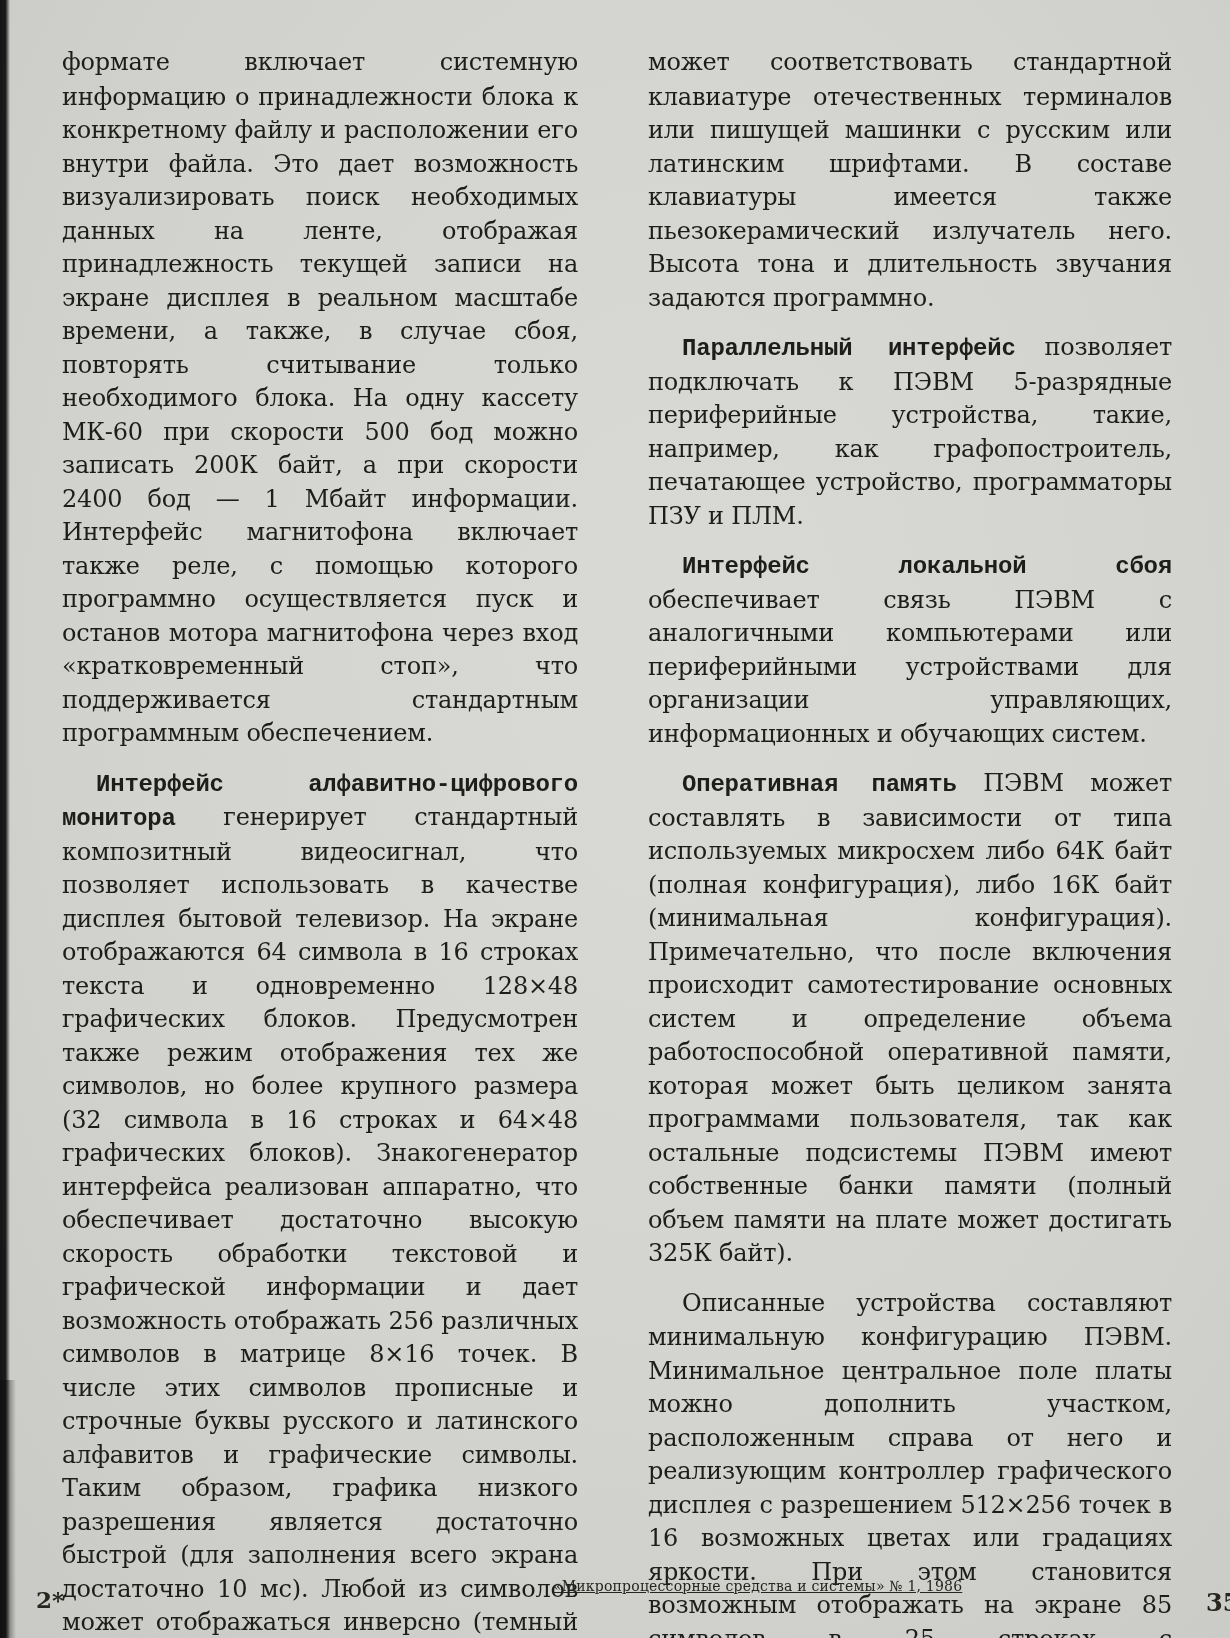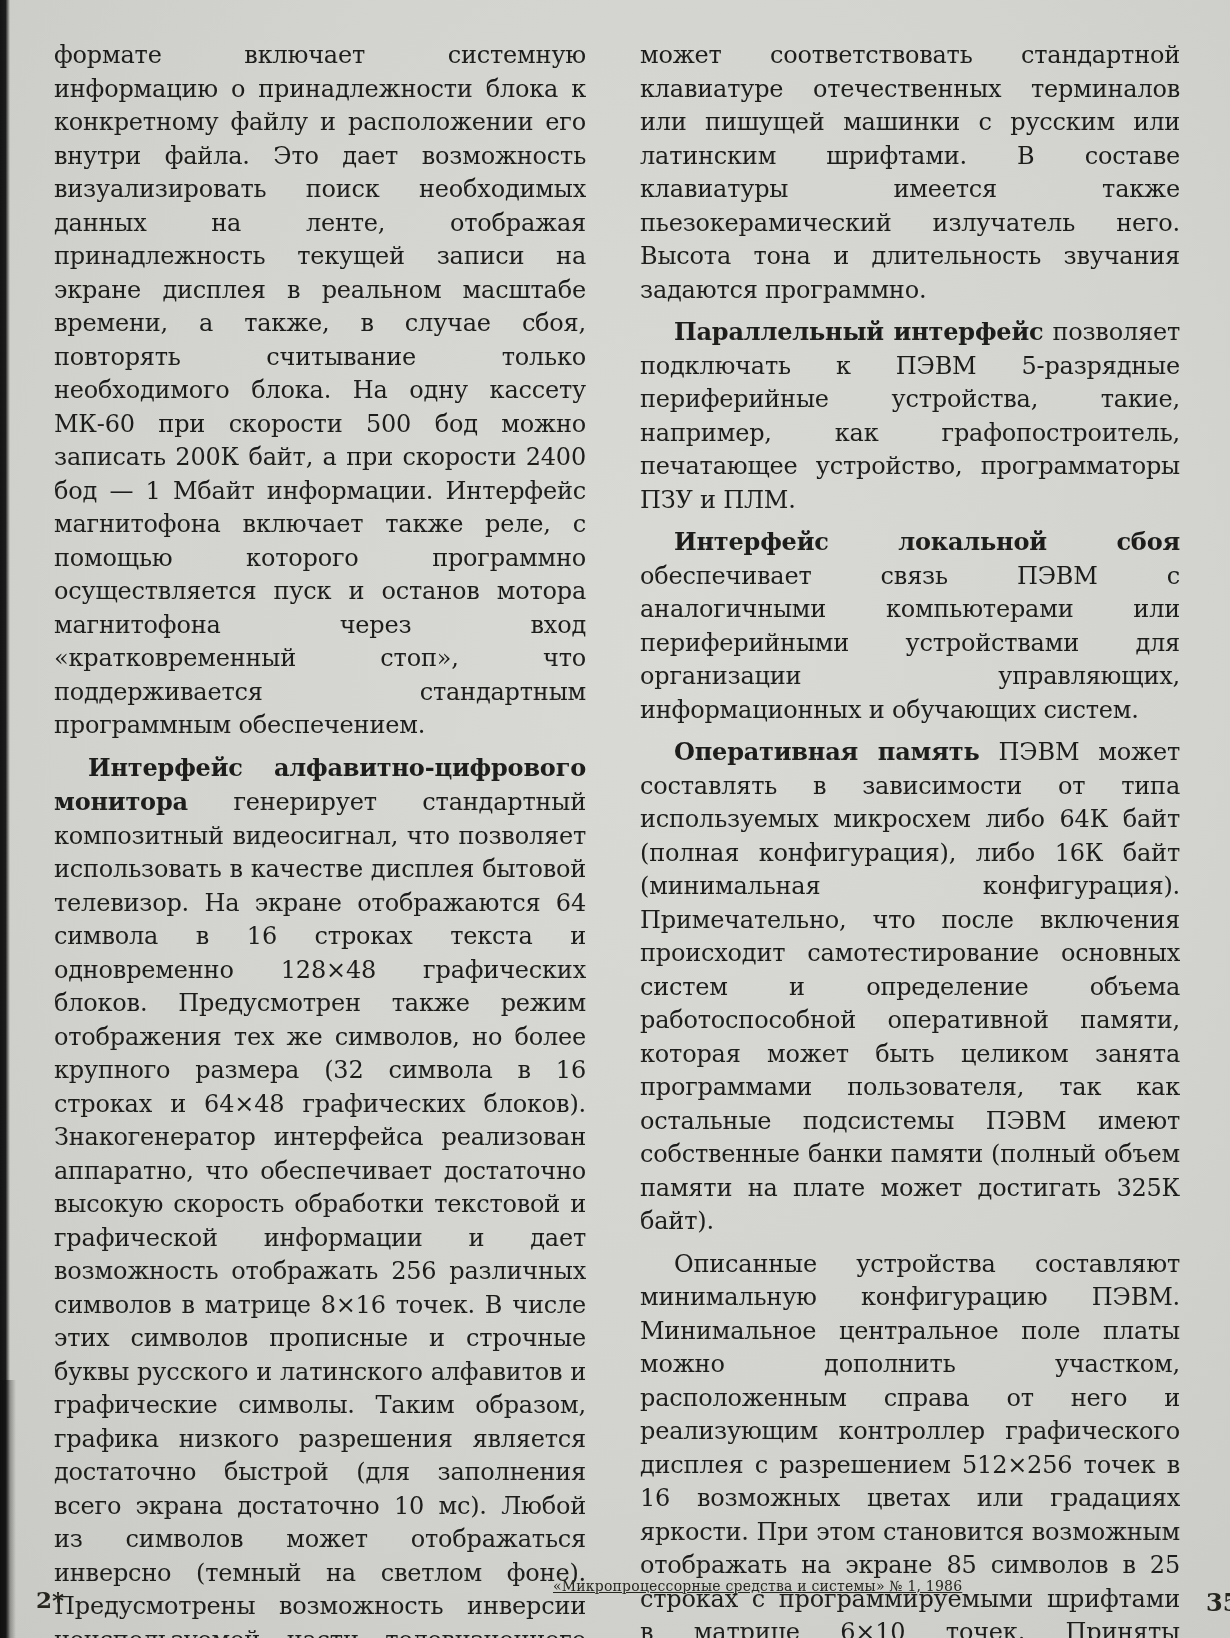--- a/index.html
+++ b/index.html
@@ -25,24 +25,24 @@
   }
   .col{
     position:absolute;top:30px;
     text-align:justify;
     color:#1d1d1c;
     font-size:24px;line-height:33.5px;
     letter-spacing:-0.2px;
   }
   .col-left{left:46px;width:548px;}
   .col-right{left:632px;width:556px;}
-  .col p{margin:8px;padding:0;}
+  .col p{margin:16px;padding:0;}
   .col p + p{margin-top:5px;}
   .col p.indent{text-indent:34px;}
-  .lead{font-weight:bold;}
+  .lead{font-weight:bold;font-family:Liberation Mono, monospace;}
   .footer{
     position:absolute;left:0;top:1578px;width:1230px;height:50px;
     color:#26261f;
   }
   .footer-mark{
     position:absolute;left:36px;top:8px;font-size:23px;font-weight:bold;
   }
   .footer-journal{
     position:absolute;left:553px;top:0;font-size:14px;letter-spacing:0.2px;text-decoration:underline;
   }

